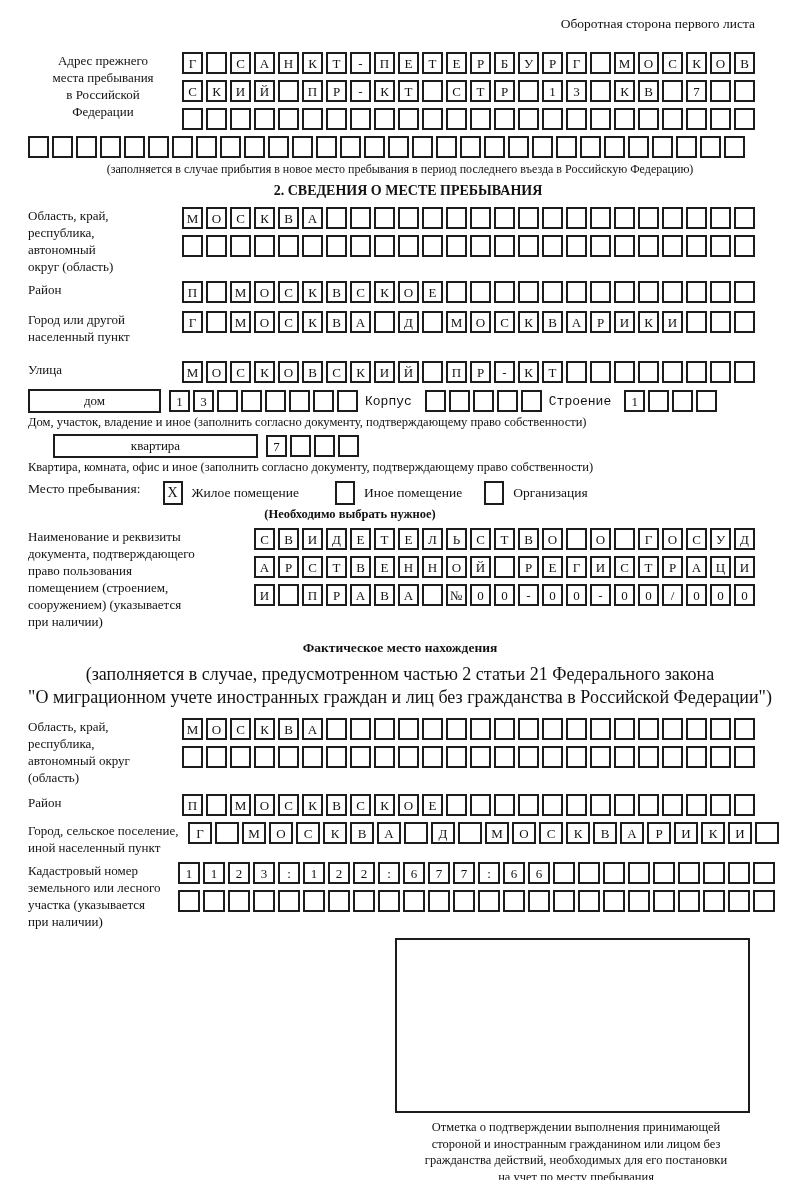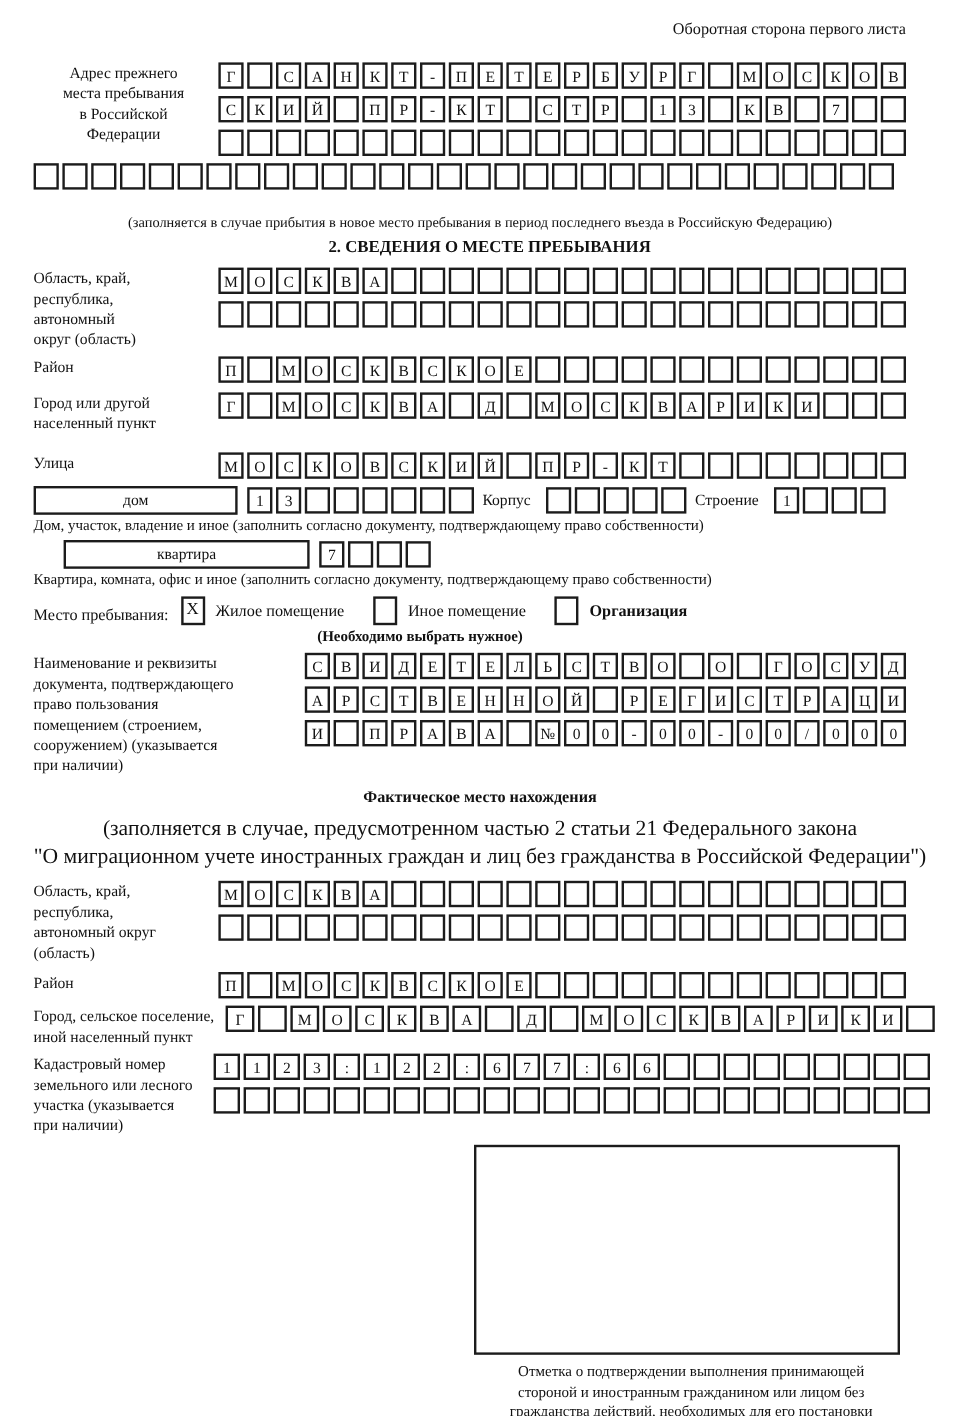--- a/index.html
+++ b/index.html
@@ -26,38 +26,38 @@
     border: 2px solid #1c1c1c; background: #fff;
     display: flex; align-items: center; justify-content: center;
     font-size: 13px; line-height: 1;
   }
   .w22 .cbox { width: 22px; }
   .w24 .cbox { width: 24px; }
   .check .cbox { width: 20px; height: 24px; font-size: 14px; }
 
   .fullrow { margin: 6px 45px 0 28px; }
 
-  .caption-center { text-align: center; font-size: 12px; margin-top: 20px; }
+  .caption-center { text-align: center; font-size: 12px; margin-top: 4px; }
   .section-title { text-align: center; font-weight: bold; font-size: 14px; margin-top: 6px; padding-left: 16px; }
   .sub-title { text-align: center; font-weight: bold; font-size: 13.5px; margin-top: 10px; }
 
   .inline-note { font-size: 12.5px; margin: 2px 0 0 28px; }
 
   .domrow { display: flex; align-items: center; margin: 6px 45px 0 28px; }
   .widebox {
     border: 2px solid #1c1c1c; height: 24px;
     display: flex; align-items: center; justify-content: center;
     font-size: 13px; background: #fff;
   }
-  .widebox.dom { width: 170px; }
+  .widebox.dom { width: 133px; }
   .widebox.kvart { width: 205px; }
   .domrow .boxrow { margin-left: 8px; }
-  .domrow .mini-label { font-size: 13px; margin: 0 5px 0 7px; }
-
-  .checkline { display: flex; align-items: flex-end; gap: 10px; margin: 6px 45px 0 28px; font-size: 13.5px; }
+  .domrow .mini-label { font-size: 13px; margin: 0 5px 0 7px; font-family: Liberation Mono, monospace; }
+
+  .checkline { display: flex; align-items: flex-start; gap: 22px; margin: 6px 45px 0 28px; font-size: 13.5px; }
   .checkline .opt { display: flex; align-items: center; gap: 9px; }
   .choose-note { width: 440px; margin-left: 130px; text-align: center; font-size: 12.5px; margin-top: 2px; font-weight: bold; }
 
   .fact-note { text-align: center; font-size: 18px; margin-top: 2px; }
   .fact-note.first { margin-top: 8px; }
 
   .stamp-wrap { margin: 8px 0 0 380px; width: 392px; }
   .stamp-box { margin-left: 15px; width: 355px; height: 175px; border: 2px solid #1c1c1c; background: #fff; }
   .stamp-caption { margin-top: 6px; text-align: center; font-size: 12.5px; line-height: 16.5px; white-space: pre-line; }
 
@@ -400,21 +400,21 @@
           <span class="cbox">X</span>
         </span>
       <span>Жилое помещение</span>
     </span>
     <span class="opt" style="margin-left:14px;">
       <span class="boxrow left check">
           <span class="cbox"></span>
         </span>
       <span>Иное помещение</span>
     </span>
-    <span class="opt" style="margin-left:14px;font-weight:bold;">
+    <span class="opt" style="">
       <span class="boxrow left check">
           <span class="cbox"></span>
         </span>
       <span>Организация</span>
     </span>
   </div>
   <div class="choose-note">(Необходимо выбрать нужное)</div>
 
   <div class="field mt6">
     <div class="field-label wide">Наименование и реквизиты

